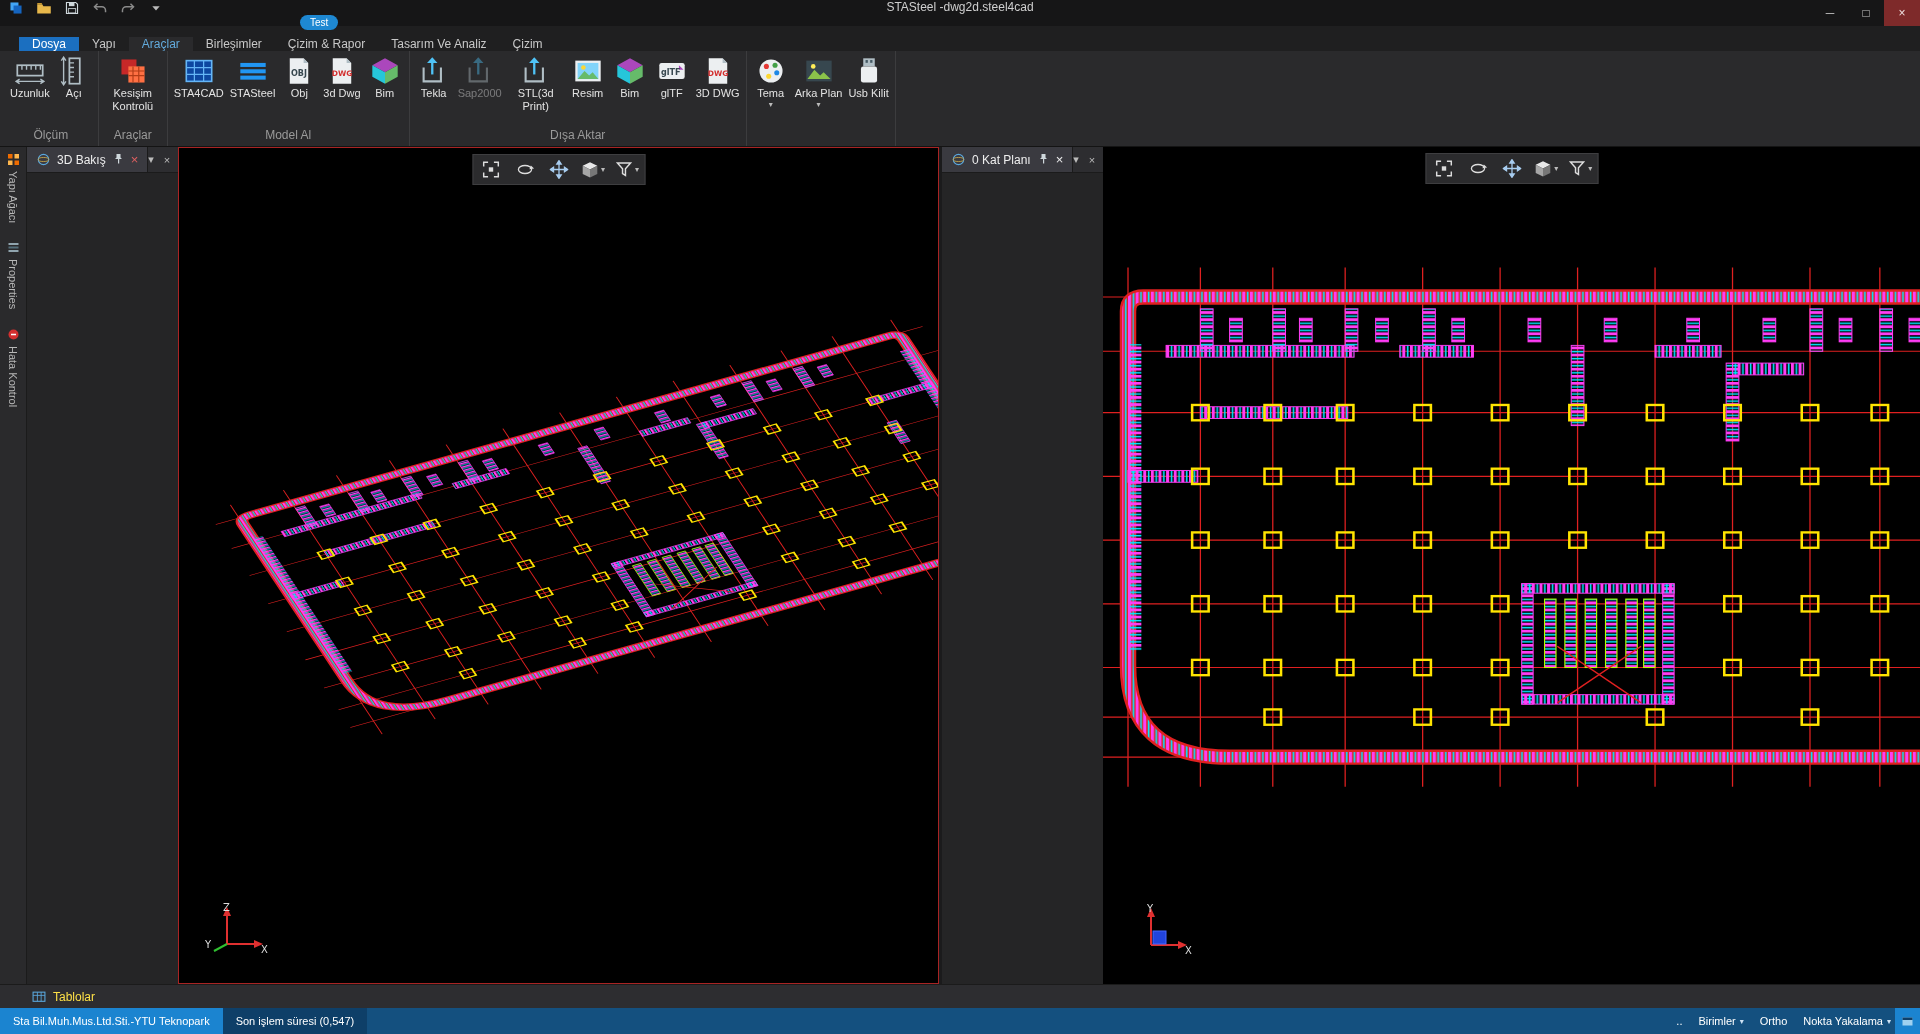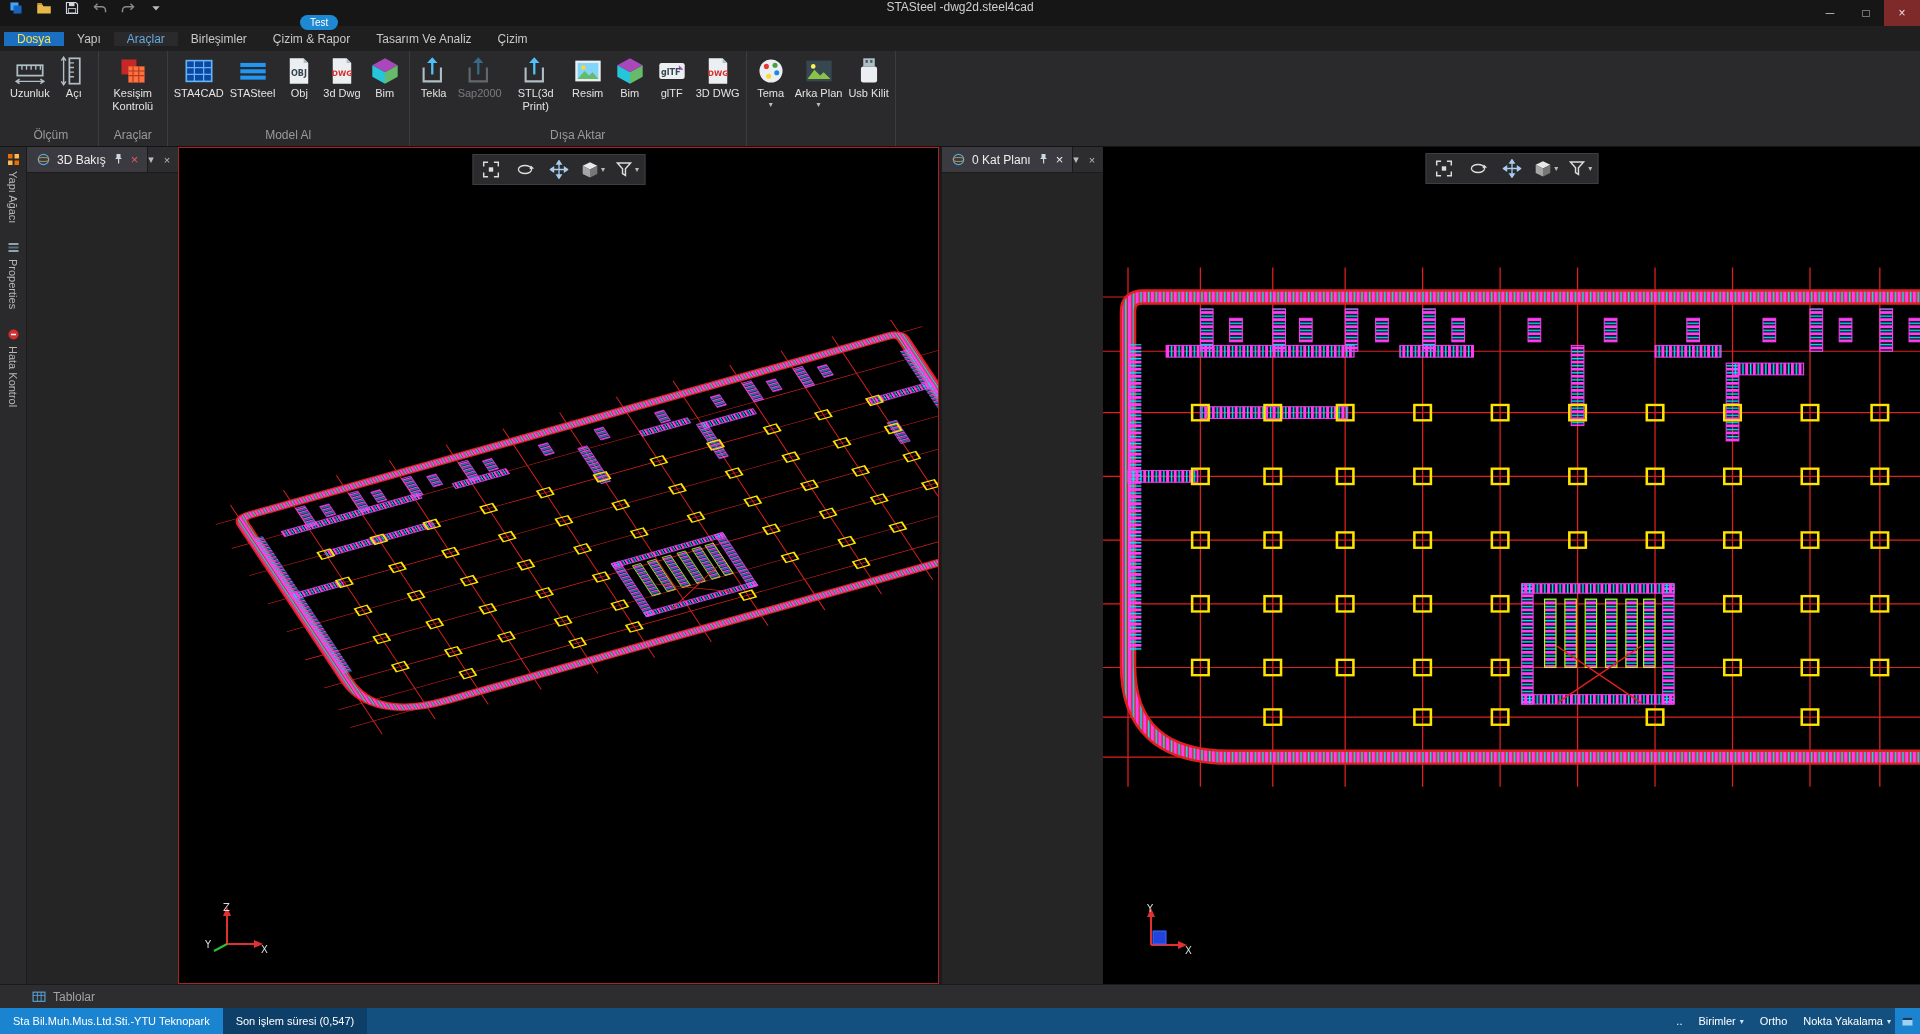--- a/index.html
+++ b/index.html
@@ -11,23 +11,23 @@
 
 .titlebar{height:26px;background:#161617;display:flex;align-items:flex-start;position:relative;z-index:6}
 .qat{display:flex;align-items:center;gap:12px;padding-left:8px}
 .qbtn{display:flex;align-items:center;justify-content:center}
 .title{position:absolute;left:50%;transform:translateX(-50%);color:#cfcfcf;font-size:12px}
 .wctrl{margin-left:auto;display:flex;height:100%}
 .wbtn{width:36px;display:flex;align-items:center;justify-content:center;color:#c4c4c4;font-size:12px}
 .wbtn.close{background:#7e2a2a;color:#f0e0e0}
 
 
-.tabrow{height:25px;background:#1f1f20;display:flex;align-items:center;padding-left:4px;position:relative}
+.tabrow{height:25px;background:#1f1f20;display:flex;align-items:flex-end;padding-left:19px;position:relative}
 .rtab{padding:0 13px;display:flex;align-items:center;color:#c8c8c8;font-size:12px;white-space:nowrap}
-.rtab.file{background:#1b6fc0;color:#fde047}
+.rtab.file{background:#1b6fc0;color:#ffffff}
 .rtab.active{background:#2a2a2c;color:#62aadc}
 .badge{position:absolute;left:300px;top:-11px;background:#1e88d2;color:#fff;font-size:10px;
   padding:2px 10px;border-radius:9px;z-index:9}
 
 
 .ribbon{height:96px;background:#2a2a2c;display:flex;align-items:stretch;border-bottom:1px solid #141414;padding-left:4px}
 .rgroup{display:flex;flex-direction:column;border-right:1px solid #3c3c3e;padding:0 3px}
 .rbuttons{flex:1;display:flex;align-items:flex-start;padding-top:3px}
 .rbtn{min-width:42px;max-width:62px;display:flex;flex-direction:column;align-items:center;gap:1px;
   padding:2px 3px;color:#e3e3e3;cursor:default}
@@ -58,21 +58,21 @@
 .vp-active{border:1px solid #a82424}
 svg.fill{position:absolute;inset:0;width:100%;height:100%}
 .vp-toolbar{position:absolute;top:6px;left:50%;transform:translateX(-50%);background:#2b2b2d;
   border:1px solid #3e3e40;display:flex;align-items:center;padding:1px;gap:1px;z-index:3}
 .vtb{width:33px;height:27px;display:flex;align-items:center;justify-content:center;gap:2px}
 .vtb .caret{font-size:8px;color:#bbb}
 .axis{position:absolute;left:24px;bottom:22px;z-index:2}
 
 
 .bottombar{height:24px;background:#2d2d30;border-top:1px solid #1b1b1b;display:flex;align-items:center;
-  padding-left:32px;gap:7px;color:#a3a3a3}
+  padding-left:32px;gap:7px;color:#fde047}
 .statusbar{height:26px;background:#14507f;display:flex;align-items:stretch;color:#fff;font-size:11px}
 .sseg{display:flex;align-items:center;padding:4px 13px;white-space:nowrap}
 .sseg.company{background:#1b84d0}
 .sseg.lastop{background:#0e3f68}
 .sspacer{flex:1}
 .sright{display:flex;align-items:center;gap:16px;padding-right:4px}
 .sitem{display:flex;align-items:center;gap:4px}
 .scaret{font-size:8px;color:#cfe3f5}
 .sicon{display:flex;align-items:center;background:#1b84d0;height:100%;padding:0 6px}
 </style>

